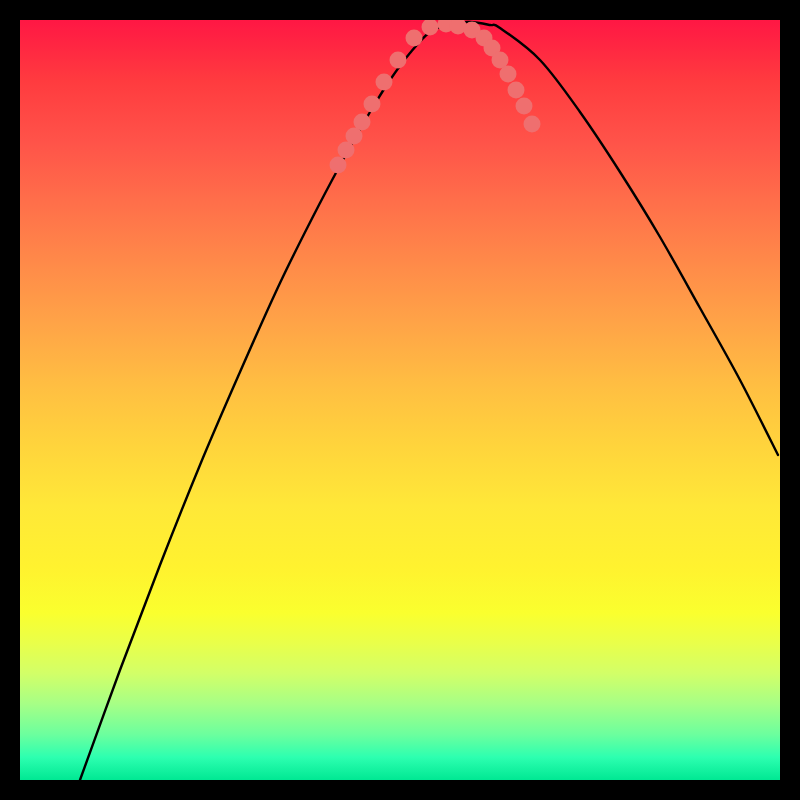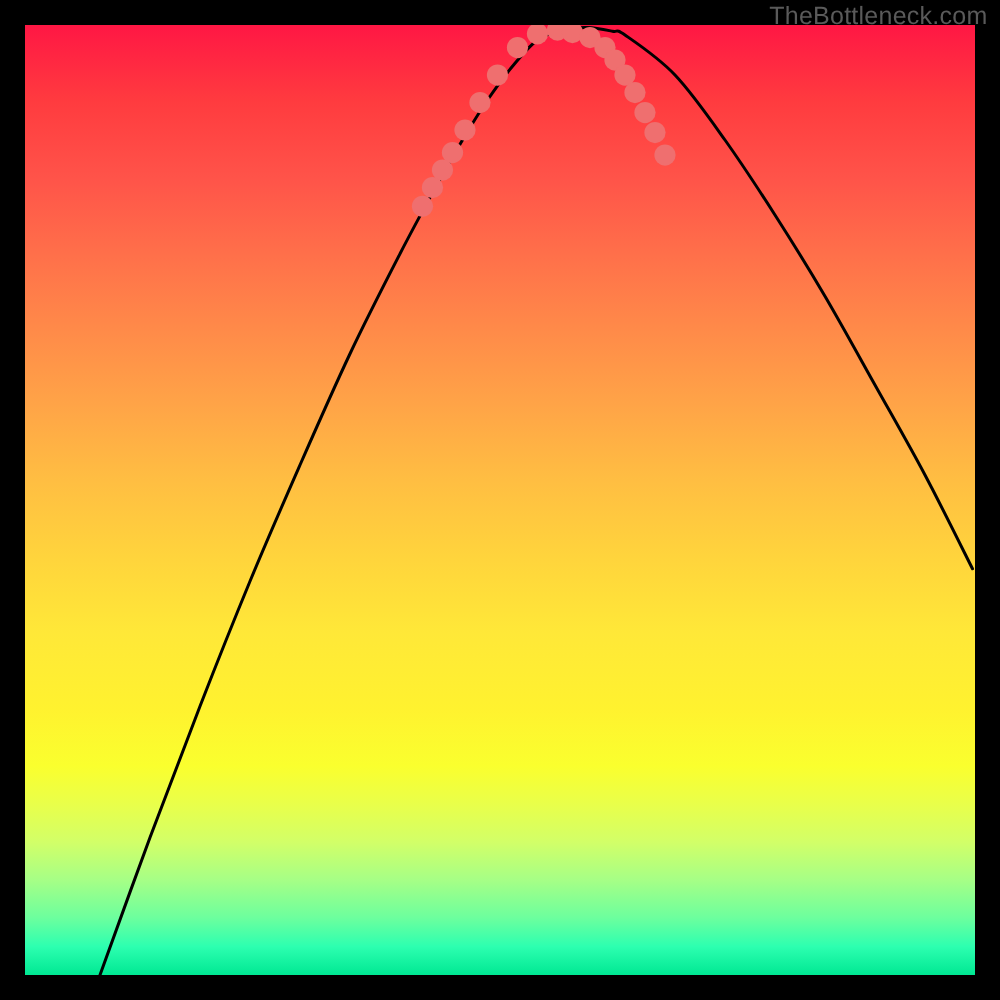--- a/index.html
+++ b/index.html
@@ -99,14 +99,13 @@
           <circle cx="472" cy="28" r="8.5" fill="#ef6f6f"></circle>
           <circle cx="480" cy="40" r="8.5" fill="#ef6f6f"></circle>
           <circle cx="488" cy="54" r="8.5" fill="#ef6f6f"></circle>
           <circle cx="496" cy="70" r="8.5" fill="#ef6f6f"></circle>
           <circle cx="504" cy="86" r="8.5" fill="#ef6f6f"></circle>
           <circle cx="512" cy="104" r="8.5" fill="#ef6f6f"></circle>
         </g>
     </svg>
   </div>
 
-  <div class="watermark">TheBottleneck.com</div>
 </div>
 
 </body></html>

